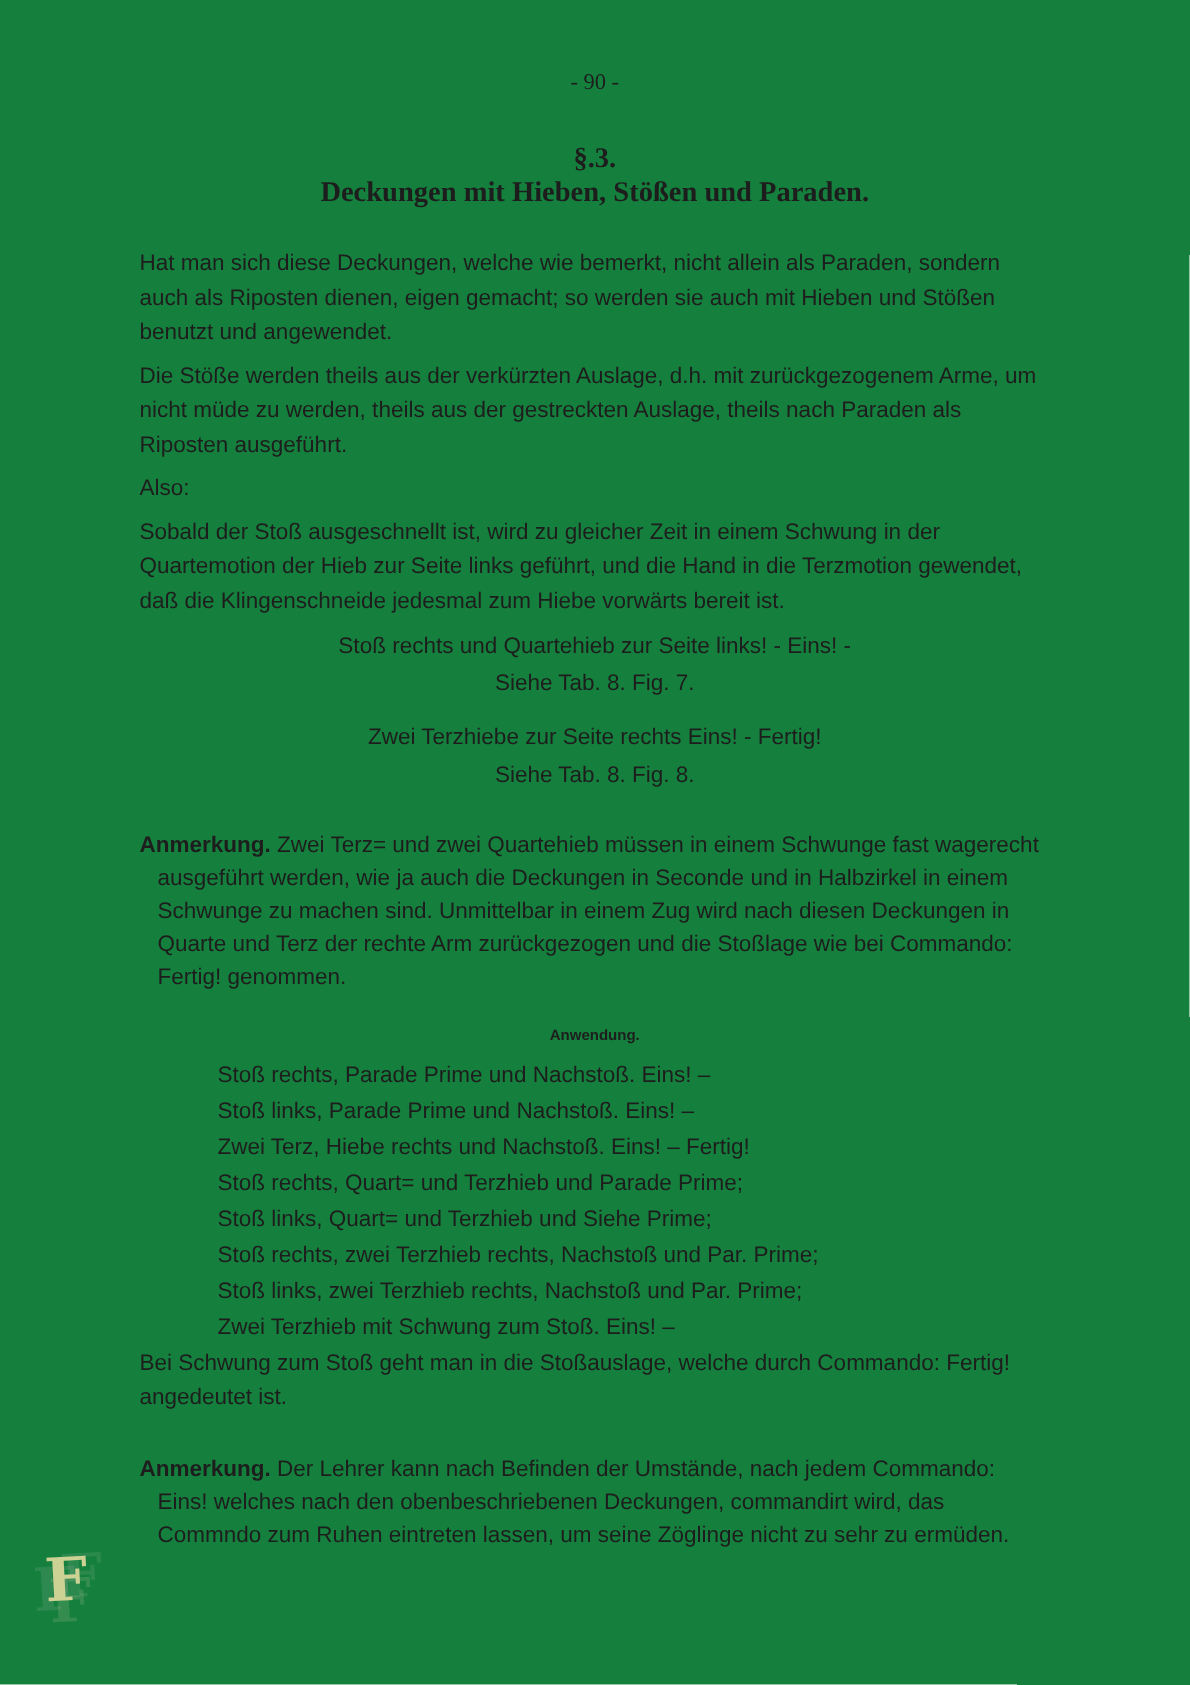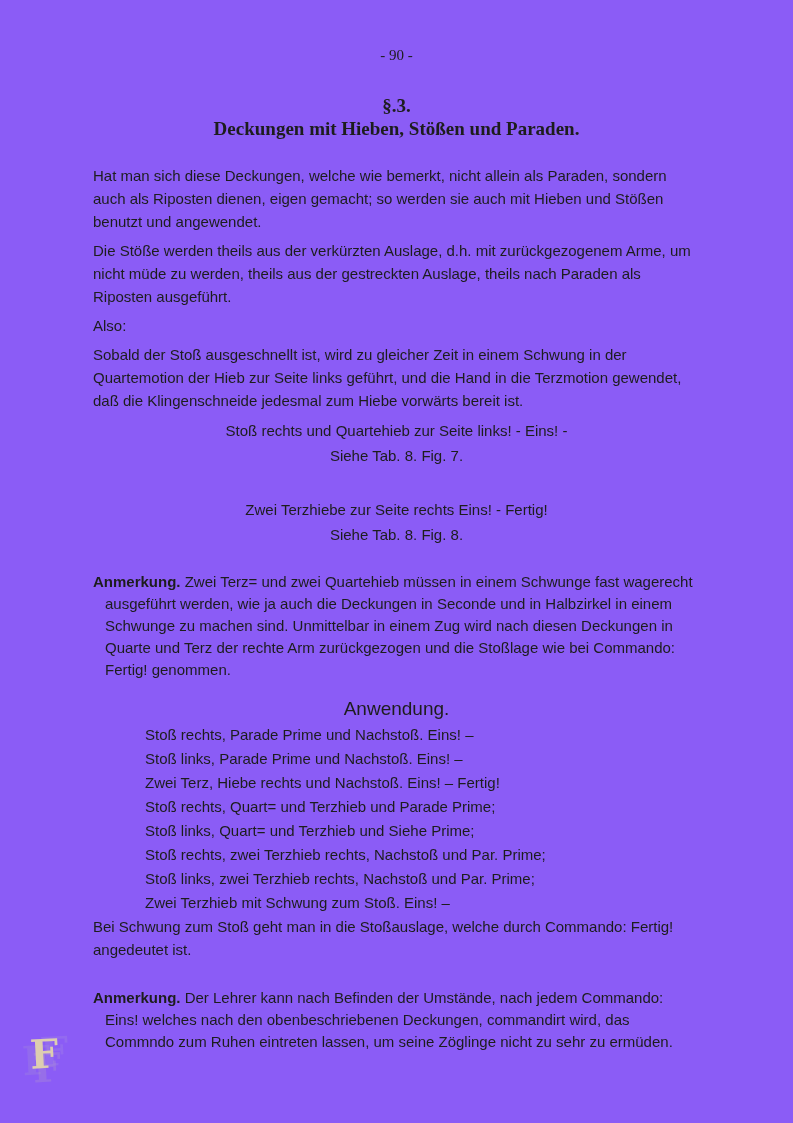--- a/index.html
+++ b/index.html
@@ -1,19 +1,19 @@
 <!DOCTYPE html>
 <html lang="de"><head>
 <meta charset="utf-8">
 <style>
   html,body{margin:0;padding:0;background:#ffffff;}
   .page{
     position:relative;
     width:793px;height:1123px;
-    background:#8b5cf6;
+    background:#15803d;
     color:#1d1d1d;
     font-family:"Liberation Sans", sans-serif;
     overflow:hidden;
     box-sizing:border-box;
   }
   .content{
     padding:46px 93px 0 93px;
   }
   .pagenum{
     text-align:center;
@@ -35,36 +35,36 @@
     margin:0 0 6px 0;
     text-align:left;
   }
   p.first{margin-top:24px;}
   .center{text-align:center;}
   .cmd{
     font-size:15px;
     line-height:25px;
     margin:0;
   }
-  .cmd-gap{margin-top:29px;}
+  .cmd-gap{margin-top:11px;}
   .note{
     font-size:15px;
     line-height:22px;
     margin:0;
     padding-left:12px;
     text-indent:-12px;
   }
   .note1{margin-top:24px;}
   .note2{margin-top:26px;}
   .note b{font-weight:bold;}
   .anwendung-heading{
     margin-top:16px;
     text-align:center;
-    font-weight:normal;
-    font-size:19px;
+    font-weight:bold;
+    font-size:10px;
     line-height:24px;
   }
   .anwendung-list{
     margin:2px 0 0 52px;
     padding:0;
     list-style:none;
     font-size:15px;
   }
   .anwendung-list li{
     line-height:24px;

